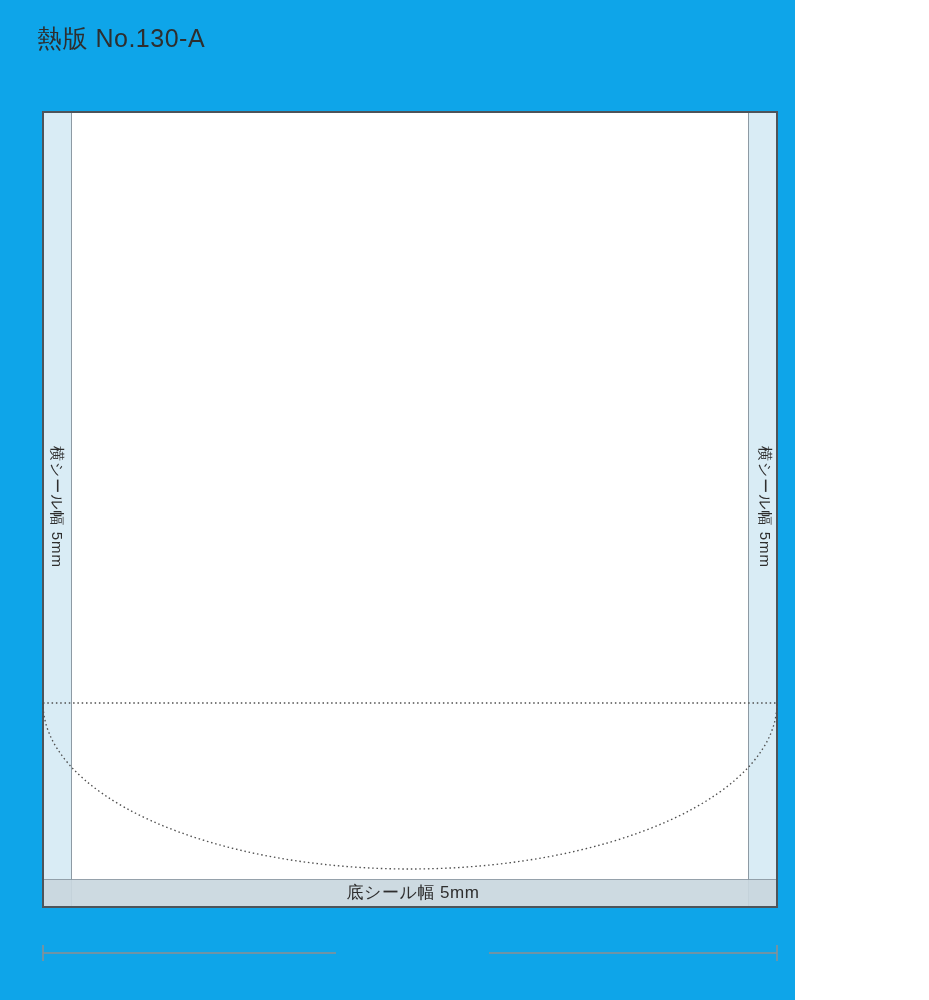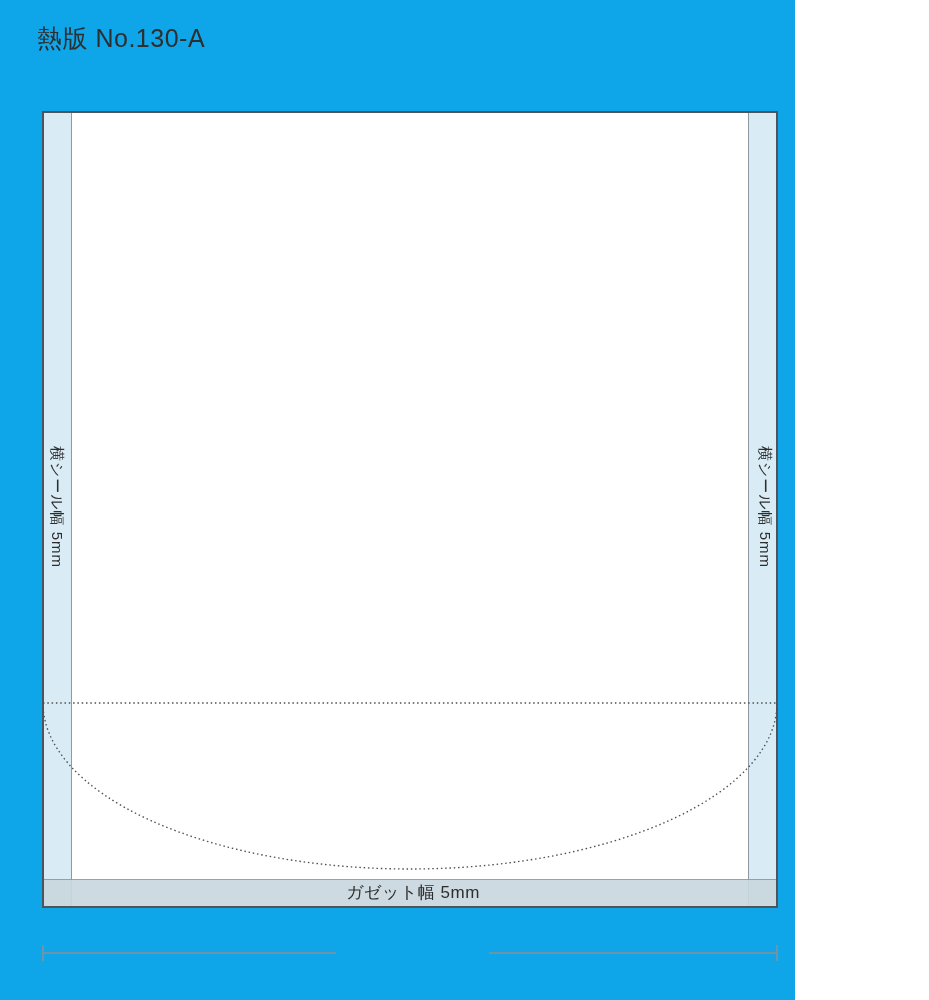--- a/index.html
+++ b/index.html
@@ -145,17 +145,17 @@
       <path d="M 833 907 L 853 907"></path>
       <path d="M 843 703 L 843 776"></path>
       <path d="M 843 832 L 843 907"></path>
     </g>
   </svg>
 
   <div class="label seal-side-label left">横シール幅 5mm</div>
 
   <div class="label seal-side-label right">横シール幅 5mm</div>
 
-  <div class="label seal-bottom-label">ガゼット幅 5mm</div>
+  <div class="label seal-bottom-label">底シール幅 5mm</div>
 
 
 
 </div>
 
 </body></html>

